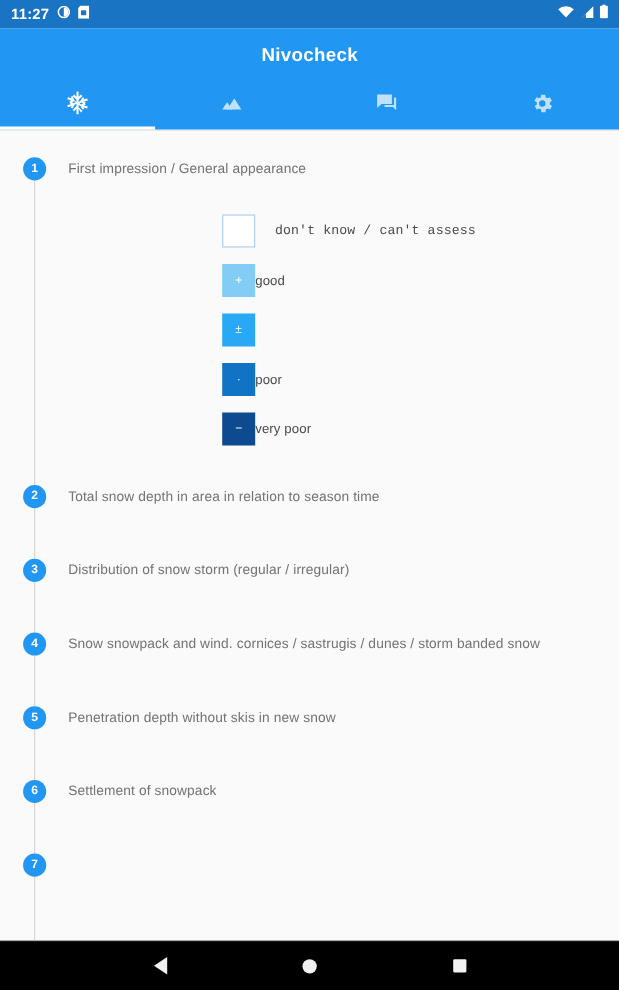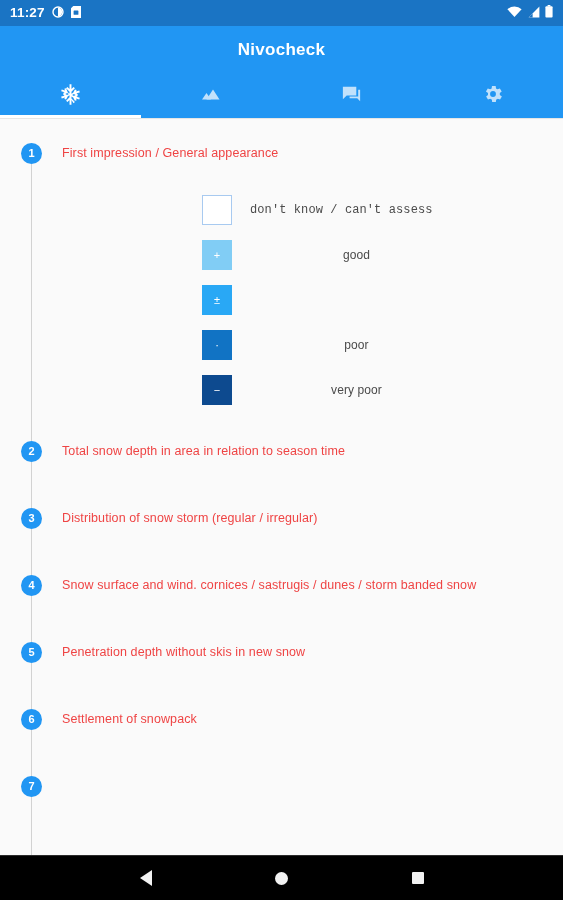--- a/index.html
+++ b/index.html
@@ -100,21 +100,21 @@
     left:31px; top:27px; bottom:-6px;
     width:1px;
     background:#d2d2d2;
     z-index:1;
   }
   .qitem.last .rail { bottom:-40px; }
 
   .qbody { flex:1 1 auto; padding-right:14px; }
   .qtitle {
     font-size:12.5px;
-    color:#ef4444;
+    color:#737373;
     line-height:1.35;
     padding-top:8px;
     letter-spacing:.1px;
   }
 
   
   .options {
     margin-top:26px;
     padding-bottom:22px;
   }
@@ -134,21 +134,20 @@
     cursor:pointer;
   }
   .opt-box.unknown {
     background:#ffffff;
     border:1.5px solid #a8caf0;
   }
   .opt-label {
     flex:1 1 auto;
     font-size:12px;
     color:#4a4a4a;
-    text-align:center;
     padding-right:68px;
     letter-spacing:.1px;
   }
   .opt-label.left {
     text-align:left;
     padding-left:18px;
     padding-right:0;
     font-family:Liberation Mono, monospace;
   }
 
@@ -323,21 +322,21 @@
           <div class="qtitle">Distribution of snow storm (regular / irregular)</div>
         </div>
       </div>
 
       <div class="qitem" style="height:67px">
         <div class="gutter">
           <div class="badge">4</div>
           <div class="rail"></div>
         </div>
         <div class="qbody">
-          <div class="qtitle">Snow surface and wind. cornices / sastrugis / dunes / storm banded snow</div>
+          <div class="qtitle">Snow snowpack and wind. cornices / sastrugis / dunes / storm banded snow</div>
         </div>
       </div>
 
       <div class="qitem" style="height:67px">
         <div class="gutter">
           <div class="badge">5</div>
           <div class="rail"></div>
         </div>
         <div class="qbody">
           <div class="qtitle">Penetration depth without skis in new snow</div>

